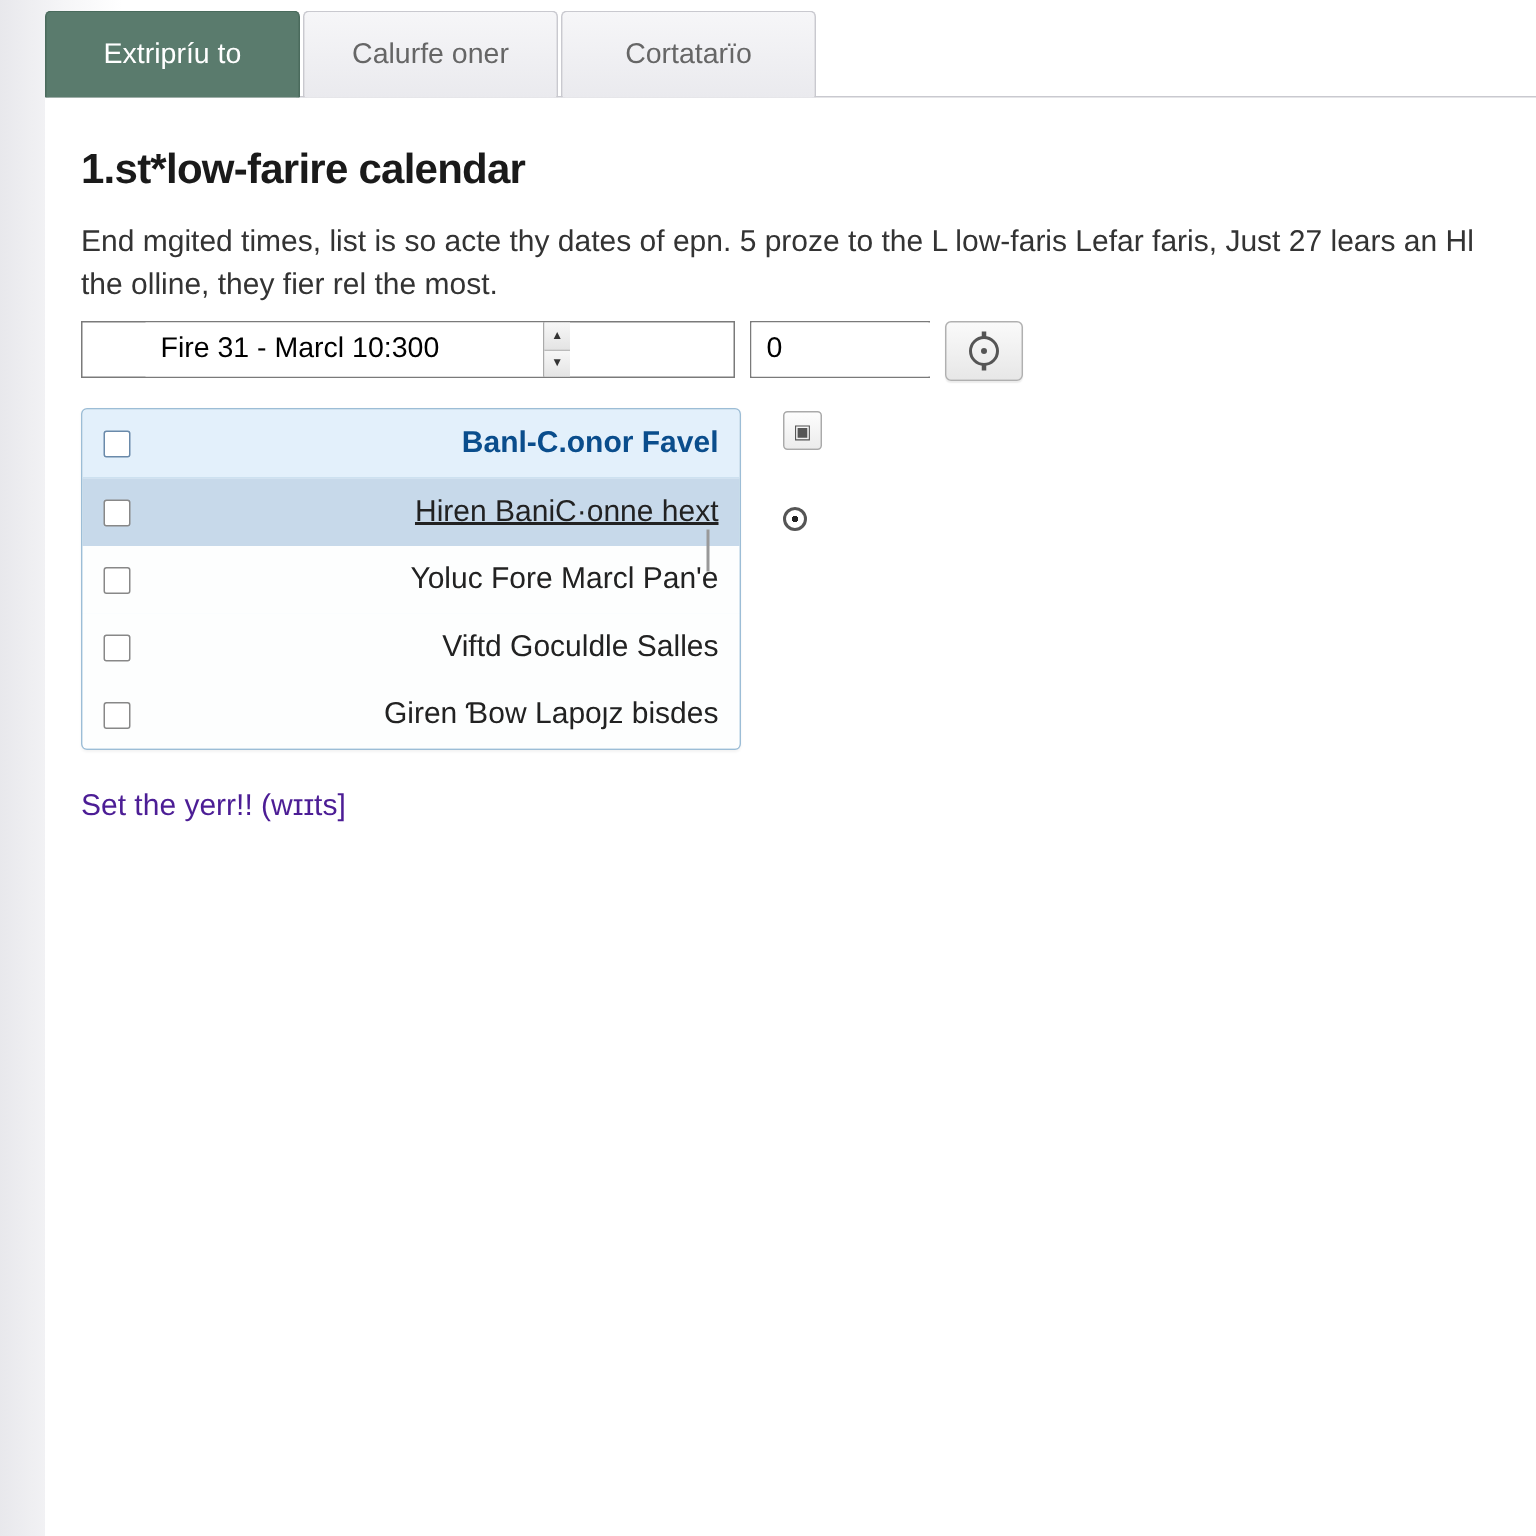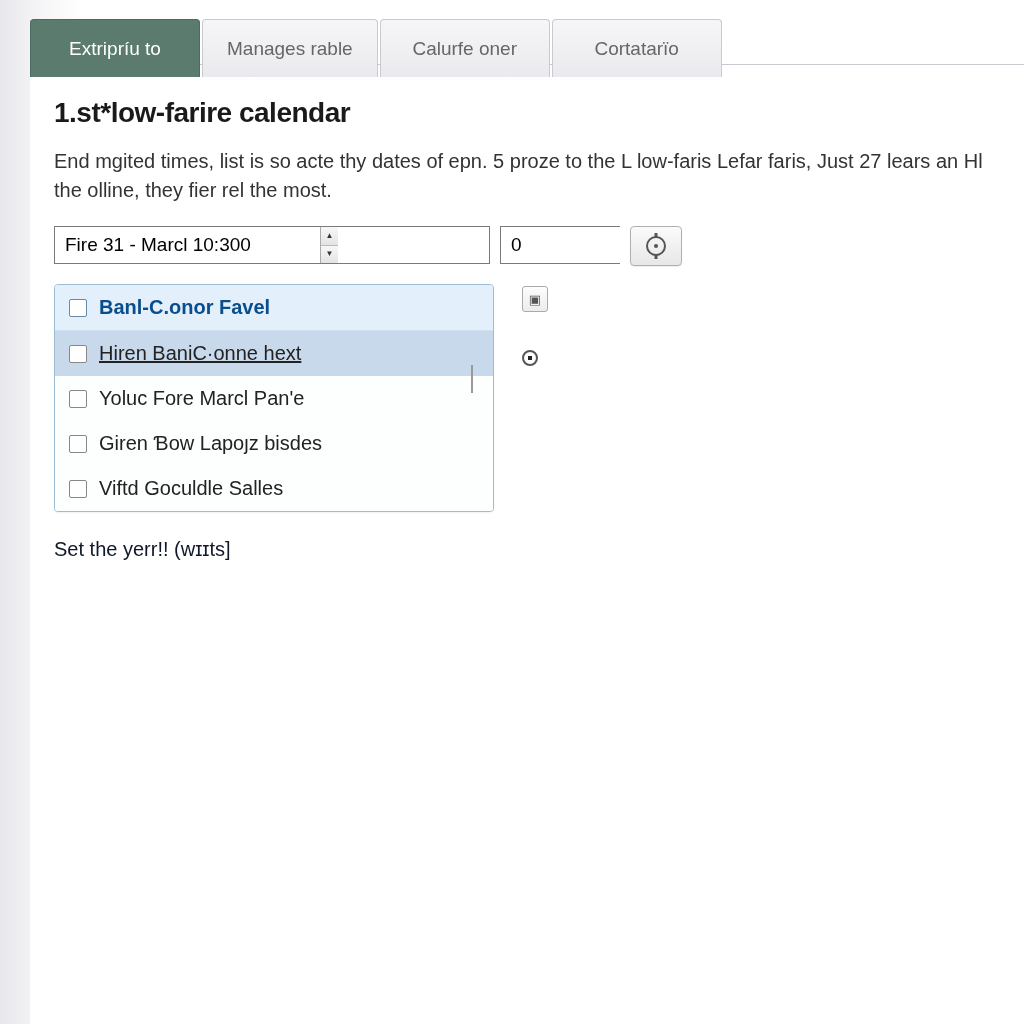--- a/index.html
+++ b/index.html
@@ -11,50 +11,50 @@
   
   .tabs { display: flex; height: 58px; }
   .tab {
     min-width: 170px; padding: 0 24px;
     display: flex; align-items: center; justify-content: center;
     font-size: 19px; color: #666;
     background: linear-gradient(to bottom, #f6f6f8, #eaeaee);
     border: 1px solid #c9c9cf; border-bottom: none;
     border-top-left-radius: 4px; border-top-right-radius: 4px;
     margin-right: 2px; cursor: pointer;
-    position: relative; top: 13px;
+    position: relative; top: 1px;
   }
   .tab.active {
     background: #5a7b6d; color: #fff; border-color: #4a6b5d;
     font-weight: 500;
   }
   .content-area {
     background: #fff; border-top: 1px solid #c9c9cf;
     min-height: 960px; padding: 24px 24px 24px 24px;
   }
 
   h1.title { font-size: 28px; font-weight: 700; color: #1a1a1a; margin: 8px 0 18px 0; letter-spacing: -0.5px; }
-  .intro { font-size: 20px; color: #333; line-height: 1.45; margin-bottom: 21px; max-width: 980px; }
+  .intro { font-size: 20px; color: #333; line-height: 1.45; margin-bottom: 9px; max-width: 980px; }
 
   
   .date-row { display: flex; align-items: stretch; gap: 10px; margin-bottom: 18px; }
   .spinput {
     display: flex; border: 1px solid #7a7a7a; background: #fff; height: 38px;
   }
   .spinput input {
     border: none; outline: none; font-size: 19px; padding: 4px 10px; background: #fff;
   }
   .spin-btns { display: flex; flex-direction: column; border-left: 1px solid #aaa; width: 18px; }
   .spin-btns button {
     flex: 1; border: none; background: linear-gradient(#f7f7f7,#e4e4e4);
     font-size: 8px; line-height: 1; cursor: pointer; padding: 0; color: #333;
     border-bottom: 1px solid #bbb;
   }
   .spin-btns button:last-child { border-bottom: none; }
-  .date-input { width: 436px; }
+  .date-input { width: 436px; padding-left: 42px; }
   .num-input { width: 120px; }
 
   .icon-btn {
     width: 52px; height: 40px; border: 1px solid #b0b0b0; border-radius: 4px;
     background: linear-gradient(#fafafa,#e7e7e7);
     display: flex; align-items: center; justify-content: center; cursor: pointer;
     box-shadow: 0 1px 1px rgba(0,0,0,0.08);
   }
   .gear-icon {
     width: 20px; height: 20px; border: 2.5px solid #555; border-radius: 50%;
@@ -70,21 +70,21 @@
 
   
   .list-wrap { display: flex; align-items: flex-start; gap: 28px; }
   .listbox {
     width: 440px; border: 1.5px solid #9cbdd6; border-radius: 4px;
     background: #f4faff; overflow: hidden; position: relative;
     box-shadow: 0 1px 2px rgba(0,0,0,0.05);
   }
   .listbox .item {
     display: flex; align-items: center; gap: 12px;
-    padding: 11px 14px; font-size: 20px; color: #222;
+    padding: 11px 14px; font-size: 20px; color: #222; justify-content: space-between;
   }
   .listbox .item.header {
     background: #e3f0fb; font-weight: 700; color: #0a4d8c;
     border-bottom: 1px solid #cde1f0;
   }
   .listbox .item.sel { background: #c7d9ea; text-decoration: underline; }
   .listbox .item:not(.header):not(.sel) { background: #fdfefe; }
   .listbox input[type=checkbox] {
     width: 18px; height: 18px; border: 1.5px solid #888; background:#fff; appearance: none;
     border-radius: 2px; cursor: pointer;
@@ -100,29 +100,28 @@
     background: linear-gradient(#fdfdfd,#ececec);
     display: flex; align-items: center; justify-content: center;
     font-size: 13px; color: #555; cursor: pointer;
   }
   .radio-circle {
     width: 16px; height: 16px; border: 2.5px solid #555; border-radius: 50%;
     background: radial-gradient(circle, #222 0 25%, #fff 26% 100%);
     cursor: pointer;
   }
 
-  .footer-note { margin-top: 26px; font-size: 20px; color: #0f172a; }
+  .footer-note { margin-top: 26px; font-size: 20px; color: #4c1d95; }
 </style>
 </head>
 <body>
 
 <div class="page">
   <div class="tabs">
     <div class="tab active">Extripríu to</div>
-    <div class="tab">Manages rable</div>
     <div class="tab">Calurfe oner</div>
     <div class="tab">Cortatarïo</div>
   </div>
 
   <div class="content-area">
     <h1 class="title">1.st*low-farire calendar</h1>
     <p class="intro">End mgited times, list is so acte thy dates of epn. 5 proze to the L low-faris Lefar faris, Just 27 lears an Hl the olline, they fier rel the most.</p>
 
     <div class="date-row">
       <div class="spinput date-input">
@@ -151,25 +150,25 @@
         <div class="item sel">
           <input type="checkbox" style="">
           <span>Hiren BaniC·onne hext</span>
         </div>
         <div class="item">
           <input type="checkbox" style="">
           <span>Yoluc Fore Marcl Pan'e</span>
         </div>
         <div class="item">
           <input type="checkbox" style="">
-          <span>Giren Ɓow Lapoȷz bisdes</span>
+          <span>Viftd Goculdle Salles</span>
         </div>
         <div class="item">
           <input type="checkbox" style="">
-          <span>Viftd Goculdle Salles</span>
+          <span>Giren Ɓow Lapoȷz bisdes</span>
         </div>
         <div class="scroll-handle"></div>
       </div>
 
       <div class="side-icons">
         <div class="small-btn">
           <span>▣</span>
         </div>
         <div class="radio-circle"></div>
       </div>

